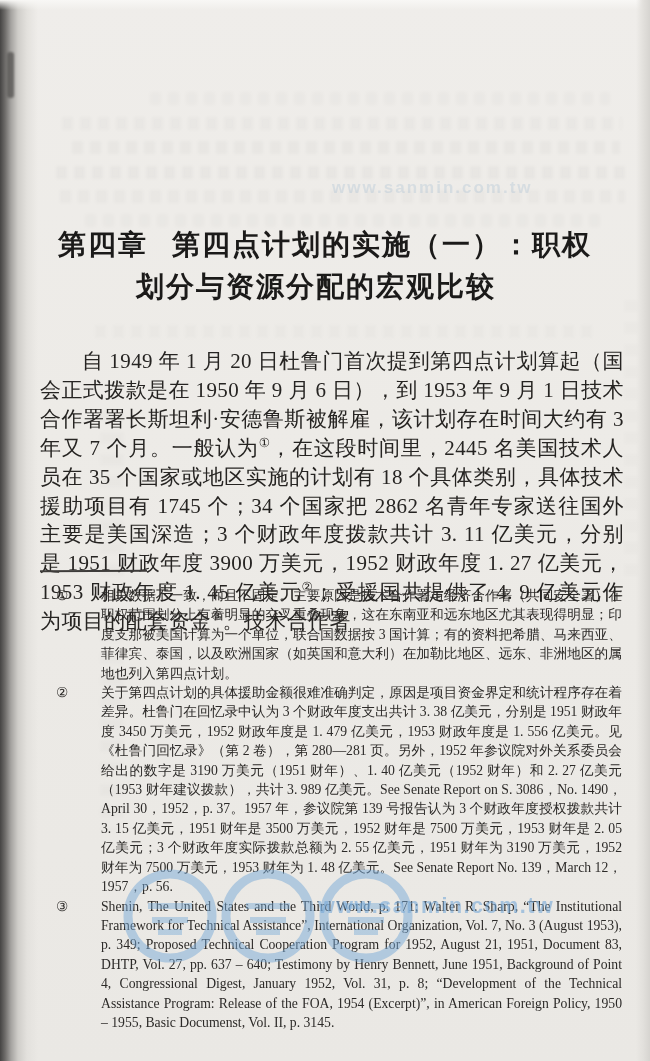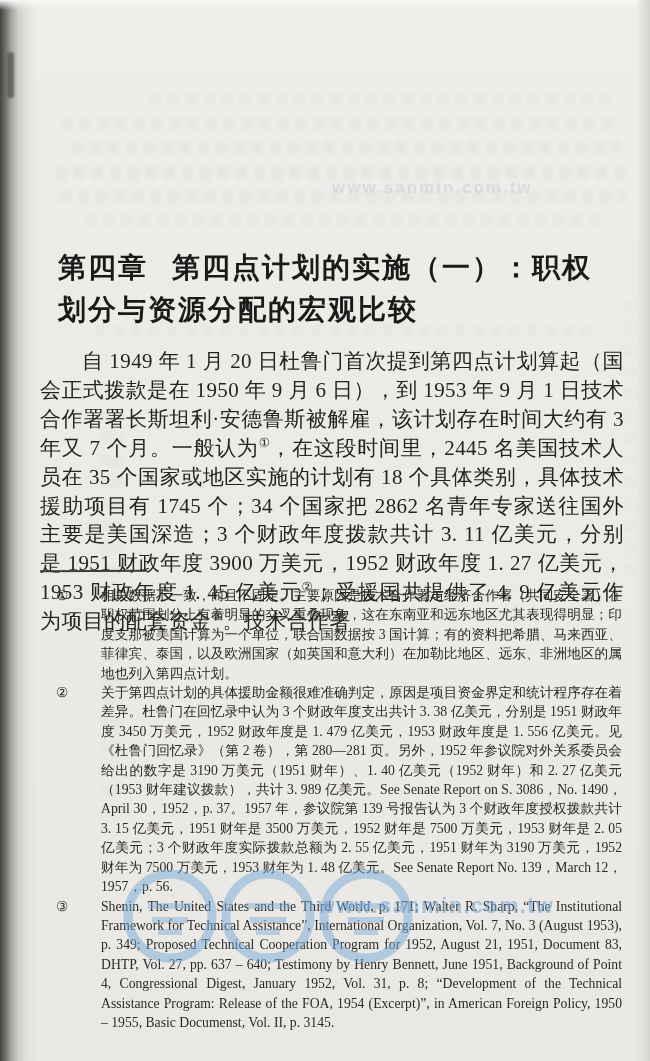--- a/index.html
+++ b/index.html
@@ -33,26 +33,26 @@
   .bleed{
     position:absolute;height:13px;filter:blur(1.6px);
     background:repeating-linear-gradient(90deg,rgba(105,105,108,.55) 0 11px,rgba(105,105,108,0) 11px 18px);
   }
   .bleed.v{
     background:repeating-linear-gradient(180deg,rgba(105,105,108,.5) 0 12px,rgba(105,105,108,0) 12px 22px);
     filter:blur(1.8px);
   }
   
   .chapter{
-    position:absolute;left:58px;top:247px;width:566px;
+    position:absolute;left:58px;top:224px;width:566px;
     font-family:"Liberation Sans","DejaVu Sans",sans-serif;
     font-weight:700;color:#1b1a19;font-size:28px;line-height:42px;letter-spacing:2px;
   }
   .chapter .num{margin-right:24px;}
-  .chapter .l2{}
+  .chapter .l2{margin-left:78px;}
   
   .mainpara{
     position:absolute;left:40px;top:347px;width:584px;
     font-size:21px;line-height:28.9px;color:#262422;
     text-align:justify;text-indent:2em;letter-spacing:.4px;
   }
   .mainpara sup{font-size:.6em;vertical-align:super;line-height:0;letter-spacing:0;}
   
   .fnrule{
     position:absolute;left:40px;top:570px;width:107px;height:0;

